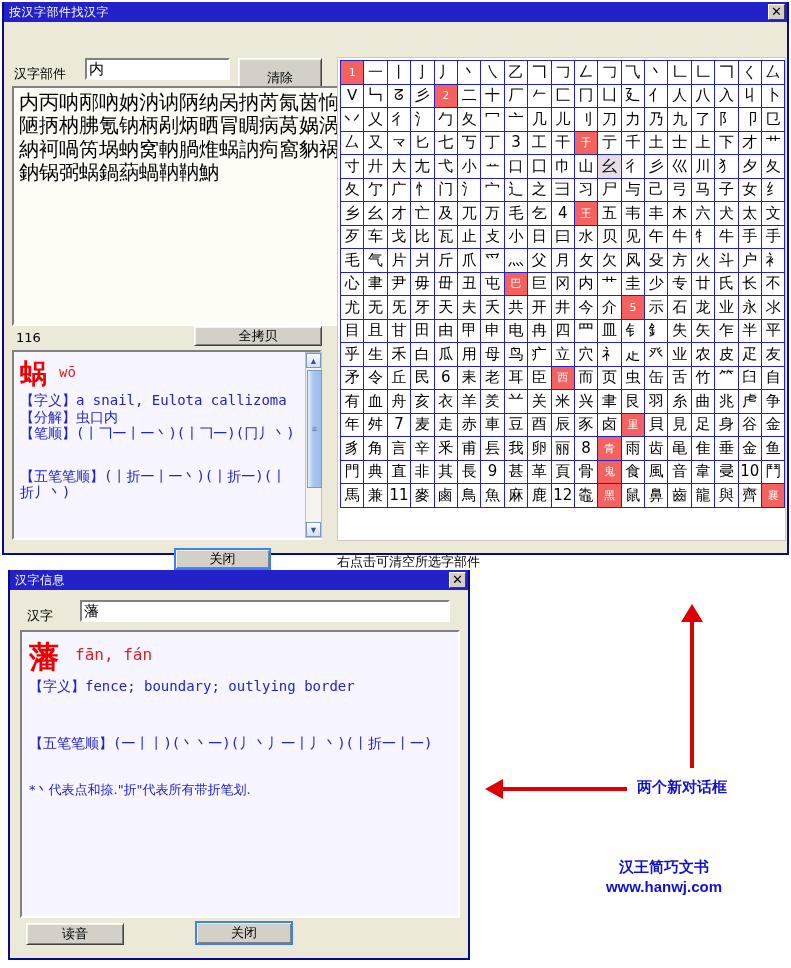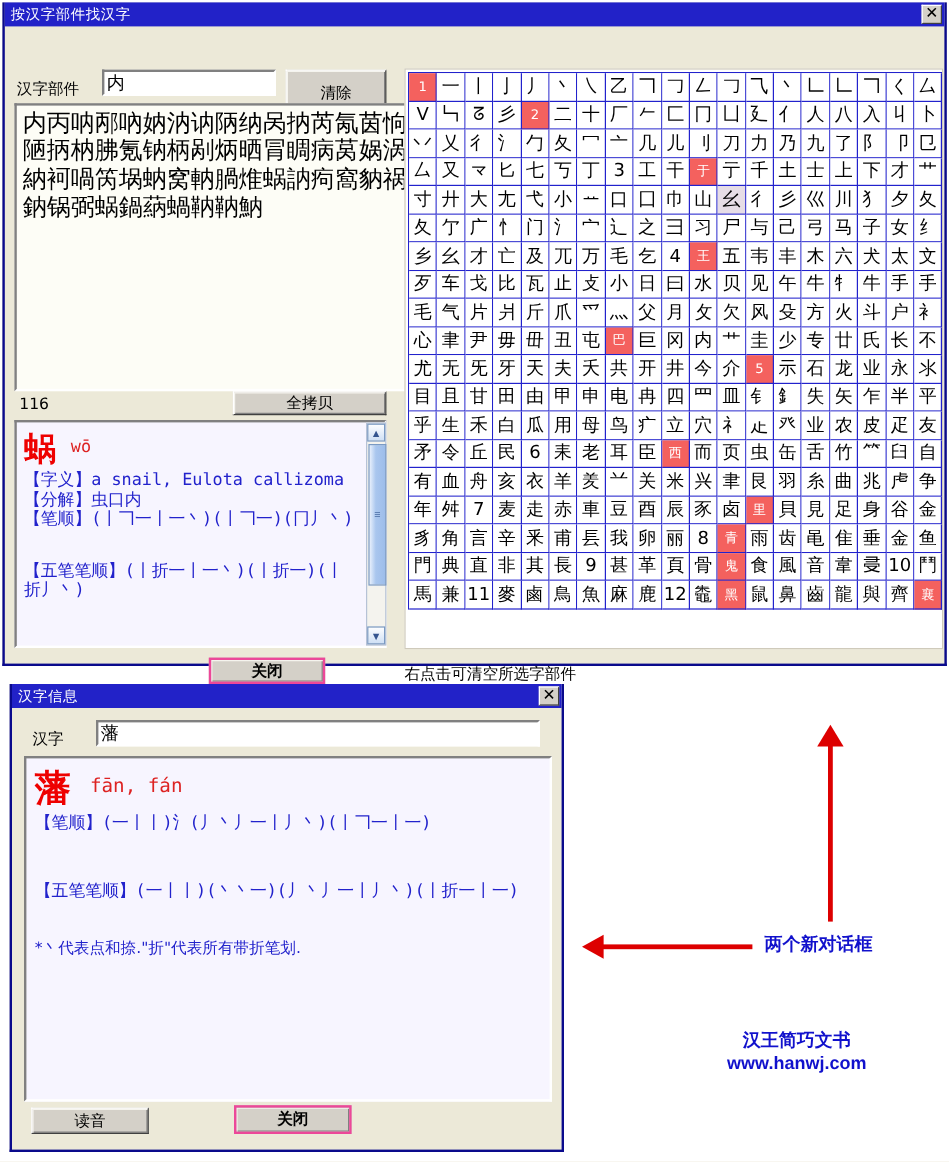--- a/index.html
+++ b/index.html
@@ -59,21 +59,21 @@
     border: 1px solid;
     border-color: #ffffff #404040 #404040 #ffffff;
     box-shadow: inset 1px 1px 0 #f5f4ee, inset -1px -1px 0 #808080;
     font-size: 13px;
     color: #000;
     text-align: center;
     cursor: pointer;
     font-family: "DejaVu Sans", sans-serif;
     display: flex; align-items: center; justify-content: center;
   }
-  .btn.default { border: 2px solid #ec4899; font-weight: bold; }
+  .btn.default { border: 2px solid #3b82f6; }
 
   .lbl {
     font-size: 13px; color: #000;
     font-family: "DejaVu Sans", sans-serif;
   }
 
   
   #dlg1 { left: 2px; top: 2px; width: 787px; height: 553px; }
   #dlg1 .body { position: relative; width: 100%; height: 531px; }
 
@@ -668,21 +668,21 @@
     <span class="tb-title">汉字信息</span>
     <div class="tb-close">✕</div>
   </div>
   <div class="body">
     <span class="lbl" id="d2-hzlabel">汉字</span>
     <div class="sunken" id="d2-hzinput">藩</div>
 
     <div class="sunken" id="d2-detail">
       <div class="inner">
         <span class="hz-big2">藩</span><span class="hz-pin2">fān, fán</span>
-        <div class="hz-line"><span class="hz-tag">【笔顺】</span><span>(一丨丨)氵(丿丶丿一丨丿丶)(丨𠃍一丨一)</span></div>
+        <div class="hz-line"><span class="hz-tag">【字义】</span><span>fence; boundary; outlying border</span></div>
         <div class="hz-line" style="height:40px;"></div>
         <div class="hz-line"><span class="hz-tag">【五笔笔顺】</span><span>(一丨丨)(丶丶一)(丿丶丿一丨丿丶)(丨折一丨一)</span></div>
         <div class="hz-line" style="height:30px;"></div>
         <div class="note-line">*丶代表点和捺."折"代表所有带折笔划.</div>
         <div class="hz-line" style="height:24px;"></div>
       </div>
     </div>
 
     <div class="btn" id="d2-read">读音</div>
     <div class="btn default" id="d2-close">关闭</div>

